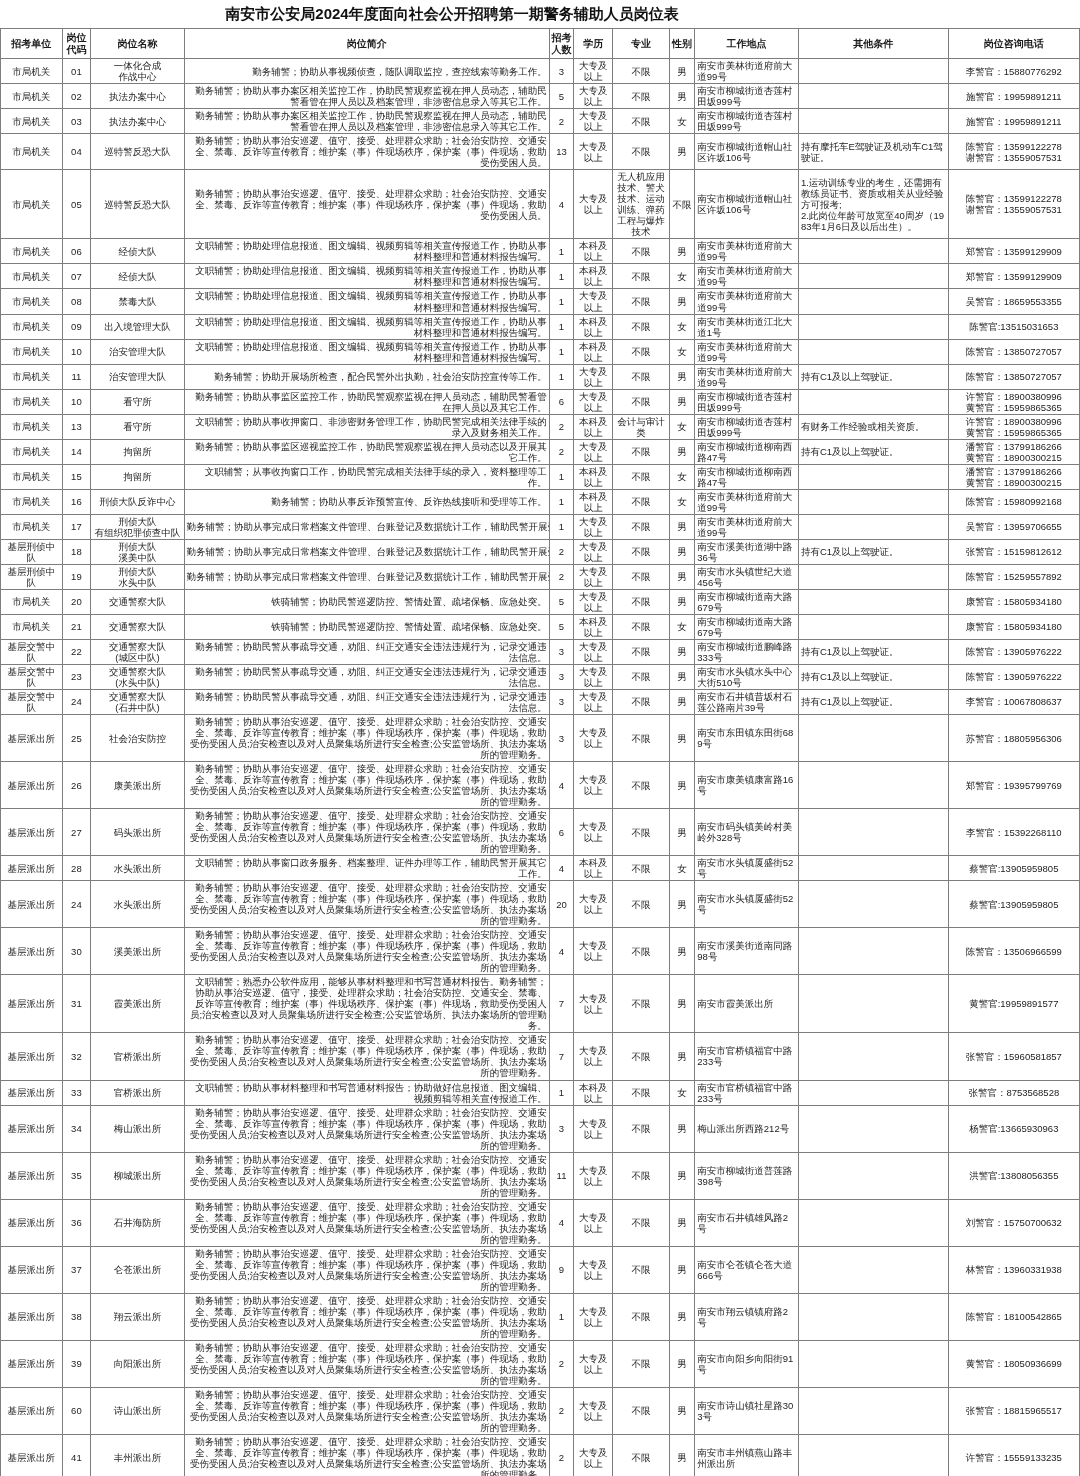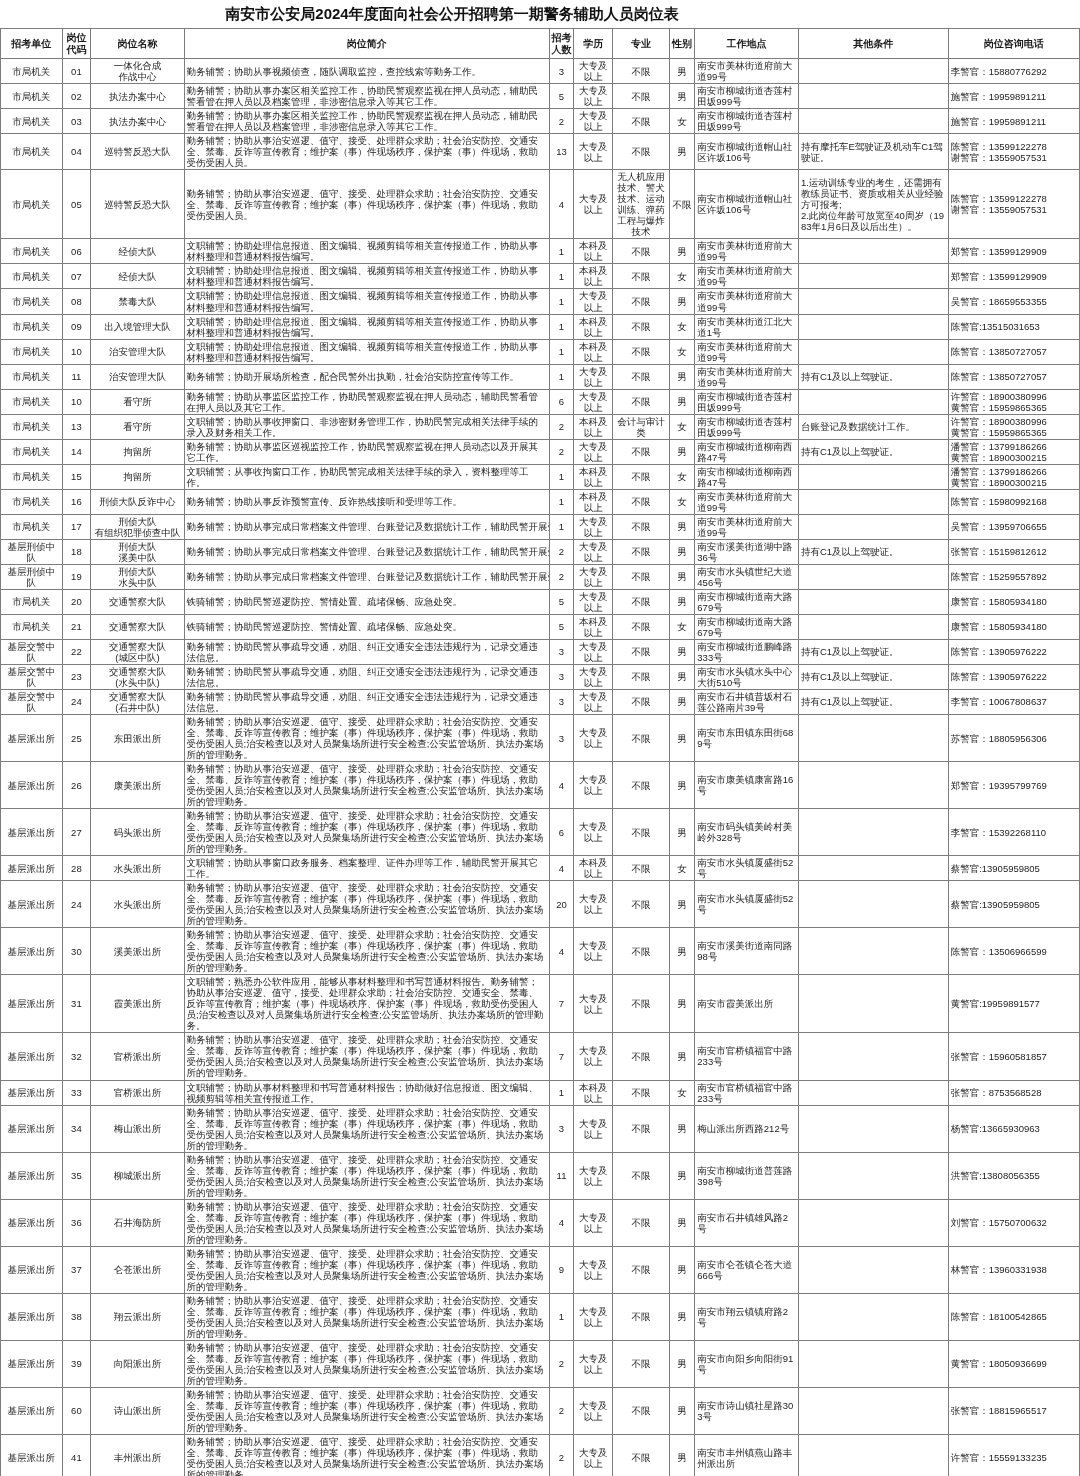--- a/index.html
+++ b/index.html
@@ -41,24 +41,24 @@
   }
   
   .w-unit{width:60px;} .w-code{width:28px;} .w-name{width:91px;} .w-desc{width:356px;}
   .w-count{width:24px;} .w-edu{width:38px;} .w-major{width:55px;} .w-gender{width:25px;}
   .w-loc{width:101px;} .w-other{width:146px;} .w-phone{width:128px;}
 
   td.col-unit, td.col-code, td.col-name, td.col-count, td.col-edu, td.col-major, td.col-gender {
     text-align:center;
   }
   td.col-name, td.col-major { white-space:pre-line; }
-  td.col-desc { text-align:left; }
+  td.col-desc { text-align:right; }
   td.col-desc.clip { white-space:nowrap; }
   td.col-other { text-align:left; white-space:pre-line; }
-  td.col-phone { text-align:left; white-space:pre-line; padding-left:4px; }
+  td.col-phone { text-align:center; white-space:pre-line; padding-left:4px; }
 </style>
 </head>
 <body>
 
 <div class="page">
   <div class="page-title">南安市公安局2024年度面向社会公开招聘第一期警务辅助人员岗位表</div>
   <table class="job-table">
     <colgroup>
       <col class="w-unit">
         <col class="w-code">
@@ -254,21 +254,21 @@
         <tr>
           <td class="col-unit">市局机关</td>
           <td class="col-code">13</td>
           <td class="col-name">看守所</td>
           <td class="col-desc">文职辅警；协助从事收押窗口、非涉密财务管理工作，协助民警完成相关法律手续的录入及财务相关工作。</td>
           <td class="col-count">2</td>
           <td class="col-edu">本科及以上</td>
           <td class="col-major">会计与审计类</td>
           <td class="col-gender">女</td>
           <td class="col-location">南安市柳城街道杏莲村田坂999号</td>
-          <td class="col-other">台账登记及数据统计工作。</td>
+          <td class="col-other">有财务工作经验或相关资质。</td>
           <td class="col-phone">许警官：18900380996
 黄警官：15959865365</td>
         </tr>
         <tr>
           <td class="col-unit">市局机关</td>
           <td class="col-code">14</td>
           <td class="col-name">拘留所</td>
           <td class="col-desc">勤务辅警；协助从事监区巡视监控工作，协助民警观察监视在押人员动态以及开展其它工作。</td>
           <td class="col-count">2</td>
           <td class="col-edu">大专及以上</td>
@@ -412,21 +412,21 @@
           <td class="col-edu">大专及以上</td>
           <td class="col-major">不限</td>
           <td class="col-gender">男</td>
           <td class="col-location">南安市石井镇昔坂村石莲公路南片39号</td>
           <td class="col-other">持有C1及以上驾驶证。</td>
           <td class="col-phone">李警官：10067808637</td>
         </tr>
         <tr>
           <td class="col-unit">基层派出所</td>
           <td class="col-code">25</td>
-          <td class="col-name">东田派出所</td>
+          <td class="col-name">社会治安防控</td>
           <td class="col-desc">勤务辅警；协助从事治安巡逻、值守、接受、处理群众求助；社会治安防控、交通安全、禁毒、反诈等宣传教育；维护案（事）件现场秩序，保护案（事）件现场，救助受伤受困人员;治安检查以及对人员聚集场所进行安全检查;公安监管场所、执法办案场所的管理勤务。</td>
           <td class="col-count">3</td>
           <td class="col-edu">大专及以上</td>
           <td class="col-major">不限</td>
           <td class="col-gender">男</td>
           <td class="col-location">南安市东田镇东田街689号</td>
           <td class="col-other"></td>
           <td class="col-phone">苏警官：18805956306</td>
         </tr>
         <tr>

